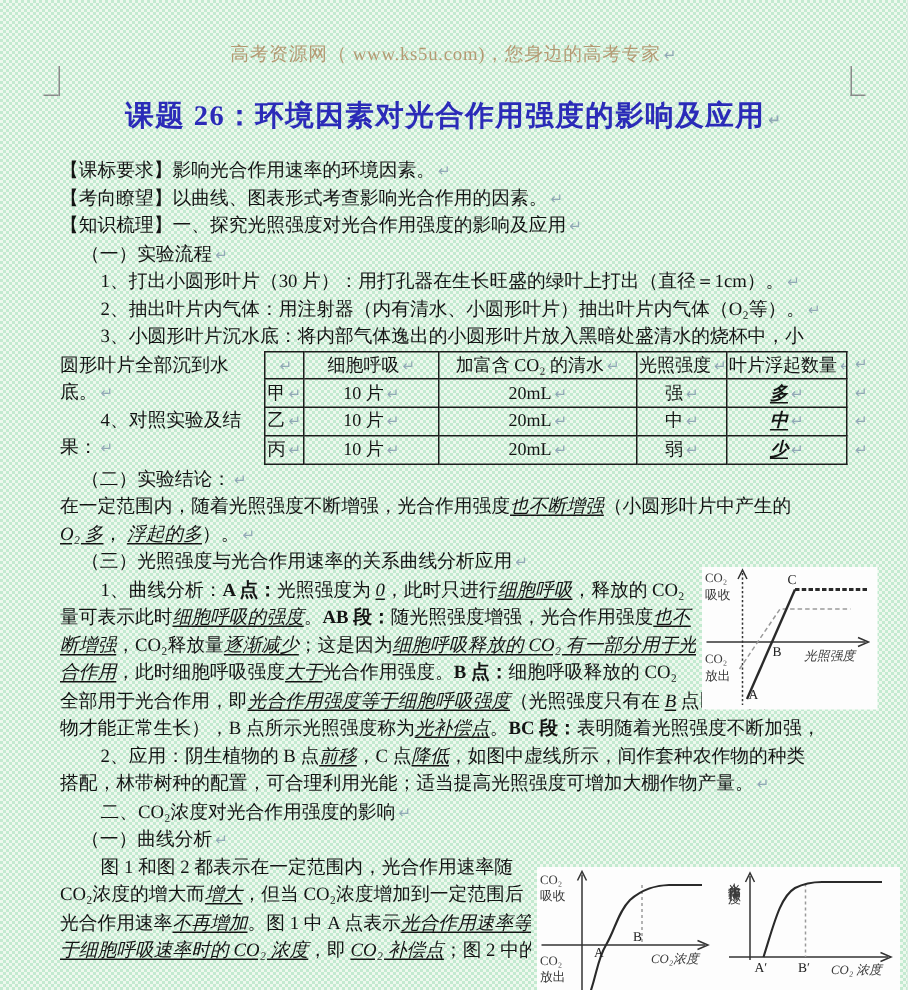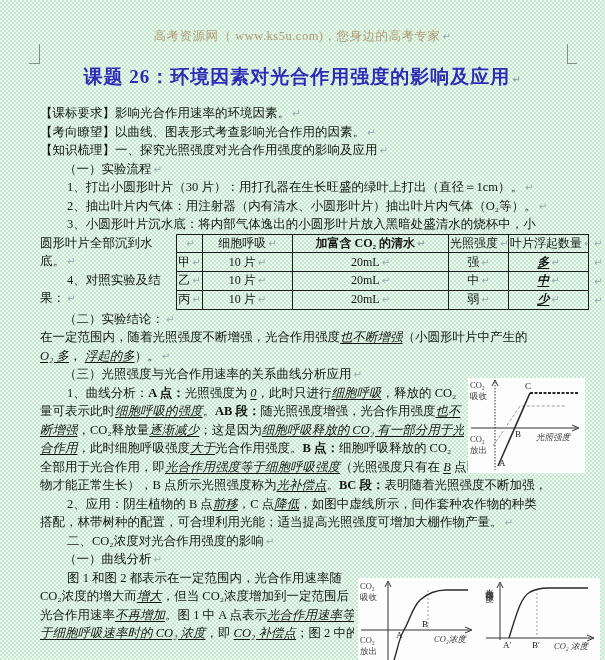--- a/index.html
+++ b/index.html
@@ -15,35 +15,35 @@
   .watermark {
     position:absolute; top:28px; left:0; width:100%; text-align:center;
     font-size:12.5px; letter-spacing:0.5px;
   }
   .doc-title {
     position:absolute; top:64px; left:0; width:100%; text-align:center;
     font-size:19px; font-weight:bold; letter-spacing:1px;
   }
   .content { position:absolute; left:40px; top:104px; width:534px; }
   .bline { height:18.5px; line-height:18.5px; font-size:12.5px; white-space:nowrap; overflow:hidden; }
-  .ind1 { padding-left:24px; }
+  .ind1 { padding-left:14px; }
   .ind2 { padding-left:27px; }
   .nw1 { width:424px; }
   .nw2 { width:314px; }
   .seg-b { font-weight:bold; }
   .seg-u { font-style:italic; text-decoration:underline; text-underline-offset:2px; }
   .seg-p, .cellp, .pilc { color:#92a9b6; font-size:10px; padding-left:2px; font-family:"DejaVu Sans",sans-serif; }
   .tableblock { display:flex; height:76px; }
   .leftcol { width:136px; flex:none; }
   table.exp { border-collapse:collapse; width:384px; flex:none; table-layout:fixed; }
   table.exp td {
     border:1px solid #1c1c1c; text-align:center; vertical-align:middle;
     font-size:12px; height:18px; padding:0 1px; overflow:hidden; white-space:nowrap;
   }
-  .c0{width:26px;} .c1{width:90px;} .c2{width:156px;font-weight:bold;} .c3{width:60px;} .c4{width:80px;}
+  .c0{width:26px;} .c1{width:90px;} .c2{width:132px;} .c3{width:60px;} .c4{width:80px;}
   td .ans { font-style:italic; text-decoration:underline; text-underline-offset:2px; font-weight:600; }
   .pilcol { display:flex; flex-direction:column; padding-left:3px; }
   .pilcol .pilc { height:19px; line-height:19px; }
   .figure { position:absolute; background:#fdfdfd;margin-top:22px; }
   .fig-light { left:468px; top:356px; width:117px; height:95px; }
   .fig-bottom { left:358px; top:556px; width:242px; height:100px; }
   .figure svg { position:absolute; left:0; top:0; }
   .glabel { position:absolute; font-size:8.5px; line-height:10px; color:#3a3a3a; white-space:nowrap;
             font-family:"Liberation Serif","DejaVu Serif",serif; }
   .gpoint { position:absolute; font-size:9px; color:#222; font-family:"Liberation Serif",serif; }

